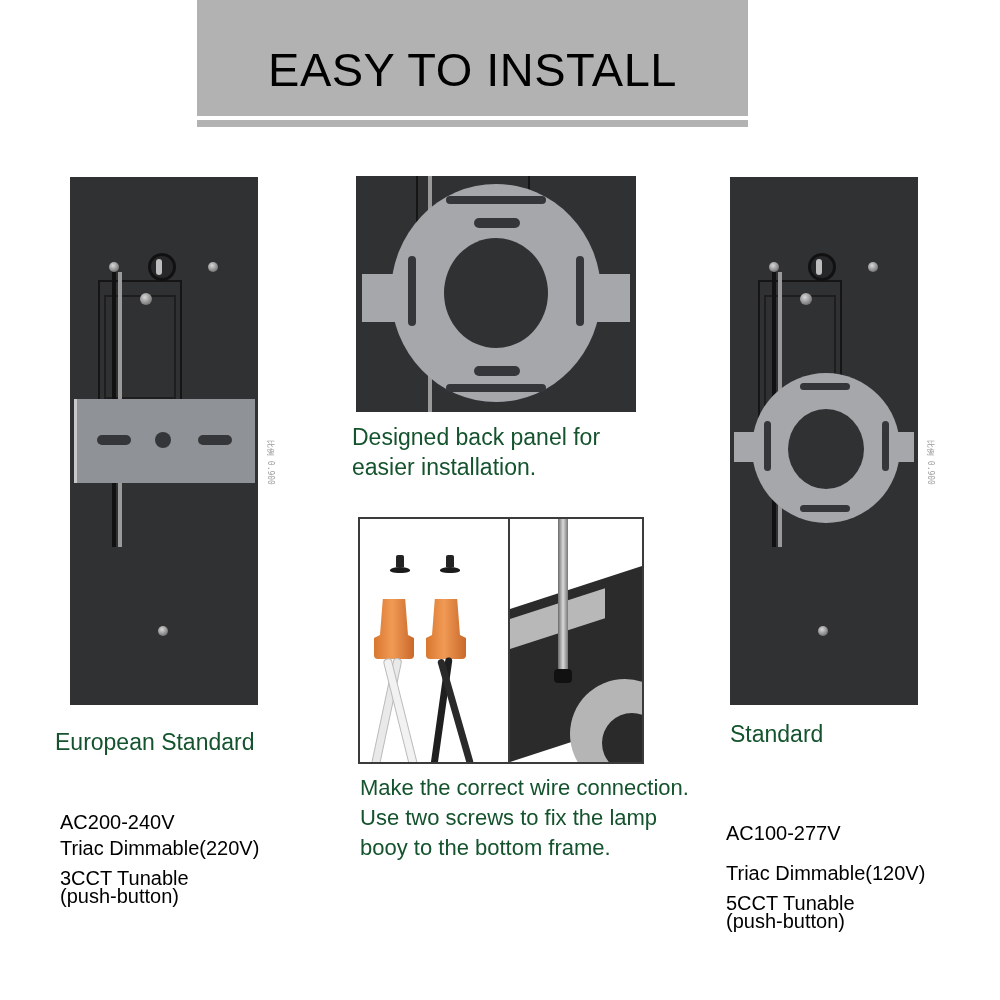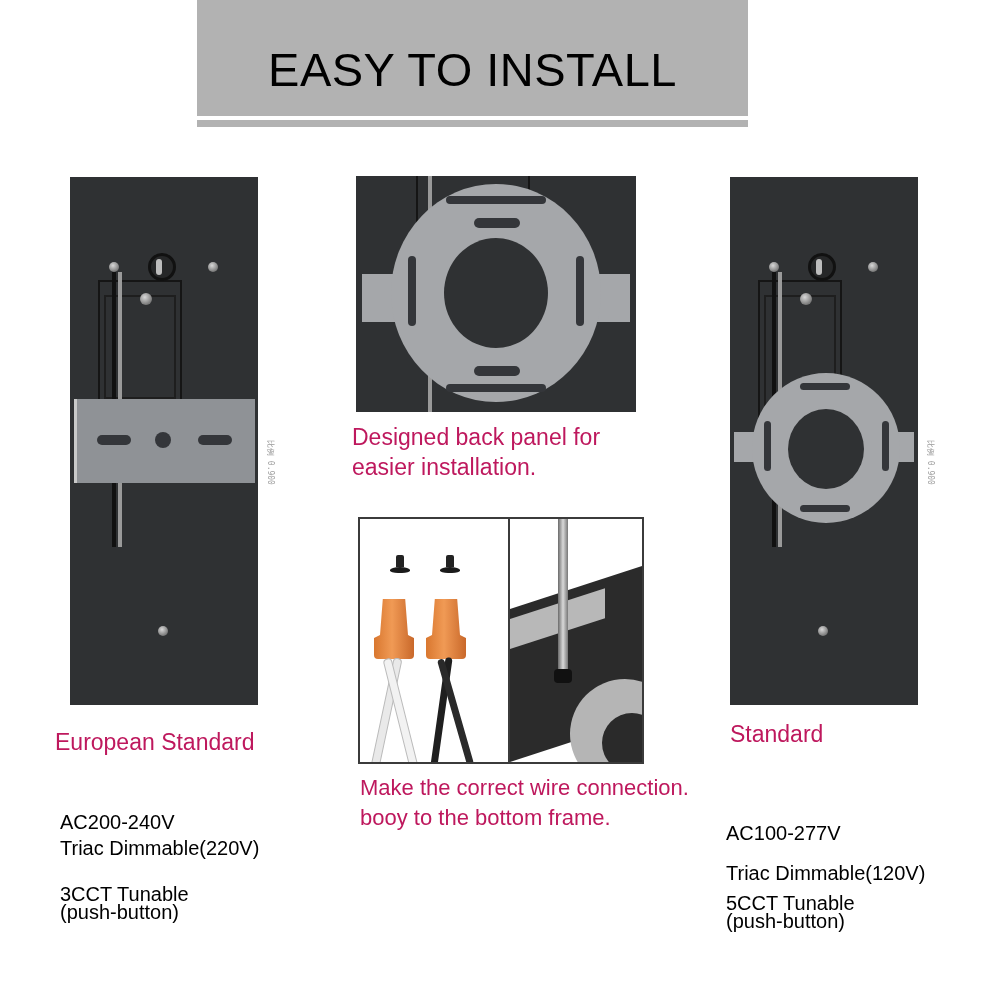--- a/index.html
+++ b/index.html
@@ -42,21 +42,21 @@
       position: absolute; font-family: "DejaVu Sans Mono", monospace; font-size: 8px; color: #9a9a9a;
       transform: rotate(90deg); transform-origin: left top; white-space: nowrap;
     }
 
     
     .ring-plate { position: absolute; border-radius: 50%; background: #a5a7aa; }
     .ring-inner { position: absolute; border-radius: 50%; background: #2f3133; }
     .ring-tab { position: absolute; background: #a5a7aa; }
 
     
-    .caption { font-size: 23px; line-height: 30px; color: #be185d; }
+    .caption { font-size: 23px; line-height: 30px; color: #14532d; }
     .spec { font-size: 20px; line-height: 22px; }
 
     
     .photo-box { left: 358px; top: 517px; width: 282px; height: 243px; border: 2px solid #3b3b3b; background: #fff; overflow: hidden; }
     .photo-divider { left: 148px; top: 0; width: 2px; height: 243px; background: #3b3b3b; }
     .wire-nut {
       position: absolute; width: 40px; height: 60px; background: linear-gradient(90deg,#d9772f,#f09a55 45%,#c9682a);
       clip-path: polygon(22% 0, 78% 0, 85% 60%, 100% 65%, 100% 100%, 0 100%, 0 65%, 15% 60%);
       border-radius: 4px;
     }
@@ -130,20 +130,21 @@
     <div class="abs" style="left:0;top:100px;width:95px;height:30px;background:#b8b8b8;transform:skewY(-18deg);transform-origin:left top;"></div>
     <div class="abs" style="left:48px;top:0;width:10px;height:160px;background:linear-gradient(90deg,#6a6a6a,#d9d9d9,#777);"></div>
     <div class="abs" style="left:44px;top:150px;width:18px;height:14px;background:#111;border-radius:4px;"></div>
     <div class="abs" style="left:60px;top:160px;width:110px;height:110px;border-radius:50%;background:#b5b5b5;"></div>
     <div class="abs" style="left:92px;top:194px;width:60px;height:60px;border-radius:50%;background:#2a2a2a;"></div>
   </div>
 </div>
 
 <div class="abs caption" style="left:360px;top:773px;font-size:22px;line-height:30px;">
   <div>Make the correct wire connection.</div>
+  <div>Use two screws to fix the lamp</div>
   <div>booy to the bottom frame.</div>
 </div>
 
 <div class="abs panel panel-right">
   <div class="frame" style="left:28px;top:103px;width:80px;height:158px;border-color:#151515;"></div>
   <div class="frame" style="left:34px;top:118px;width:68px;height:140px;border-color:#1e1e1e;"></div>
   <div class="rod" style="left:42px;top:95px;height:275px;background:#111;"></div>
   <div class="rod" style="left:48px;top:95px;height:275px;background:#9a9a9a;"></div>
   <div class="bolt" style="left:39px;top:85px;"></div>
   <div class="bolt" style="left:138px;top:85px;"></div>
@@ -158,21 +159,21 @@
   <div class="slot" style="left:34px;top:244px;width:7px;height:50px;"></div>
   <div class="slot" style="left:152px;top:244px;width:7px;height:50px;"></div>
   <div class="bolt" style="left:88px;top:449px;"></div>
 </div>
 <div class="dim-label" style="left:936px;top:440px;">比例 0.900</div>
 
 <div class="abs caption" style="left:55px;top:727px;">European Standard</div>
 <div class="abs spec" style="left:60px;top:811px;">
   <div>AC200-240V</div>
   <div style="margin-top:4px;">Triac Dimmable(220V)</div>
-  <div style="margin-top:26px;line-height:18px;">3CCT Tunable</div>
+  <div style="margin-top:10px;line-height:18px;">3CCT Tunable</div>
   <div style="line-height:18px;">(push-button)</div>
 </div>
 
 <div class="abs caption" style="left:730px;top:719px;">
   <div>Standard</div>
 </div>
 <div class="abs spec" style="left:726px;top:822px;">
   <div>AC100-277V</div>
   <div style="margin-top:18px;">Triac Dimmable(120V)</div>
   <div style="margin-top:10px;line-height:18px;">5CCT Tunable</div>

